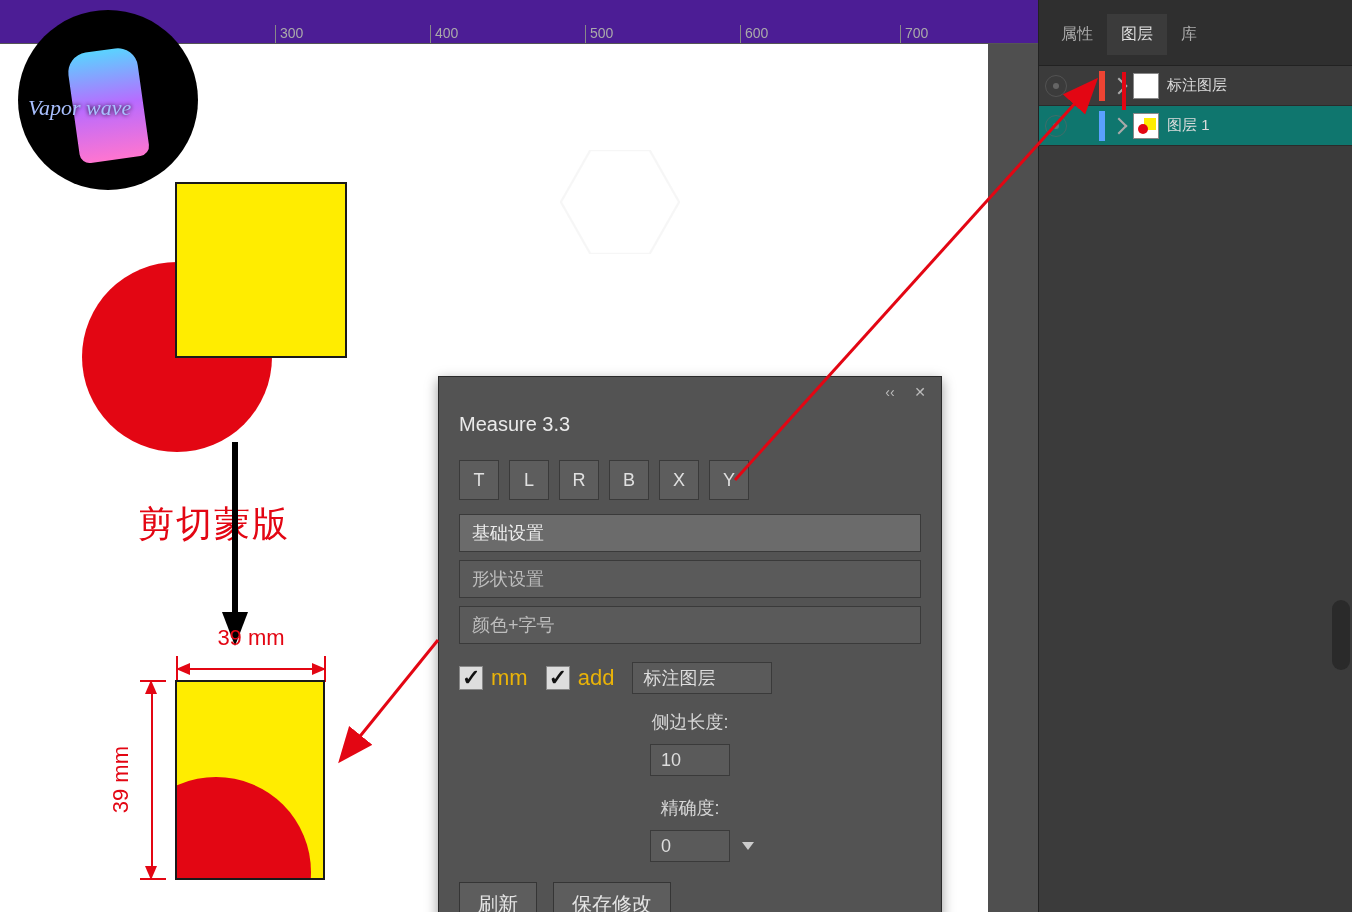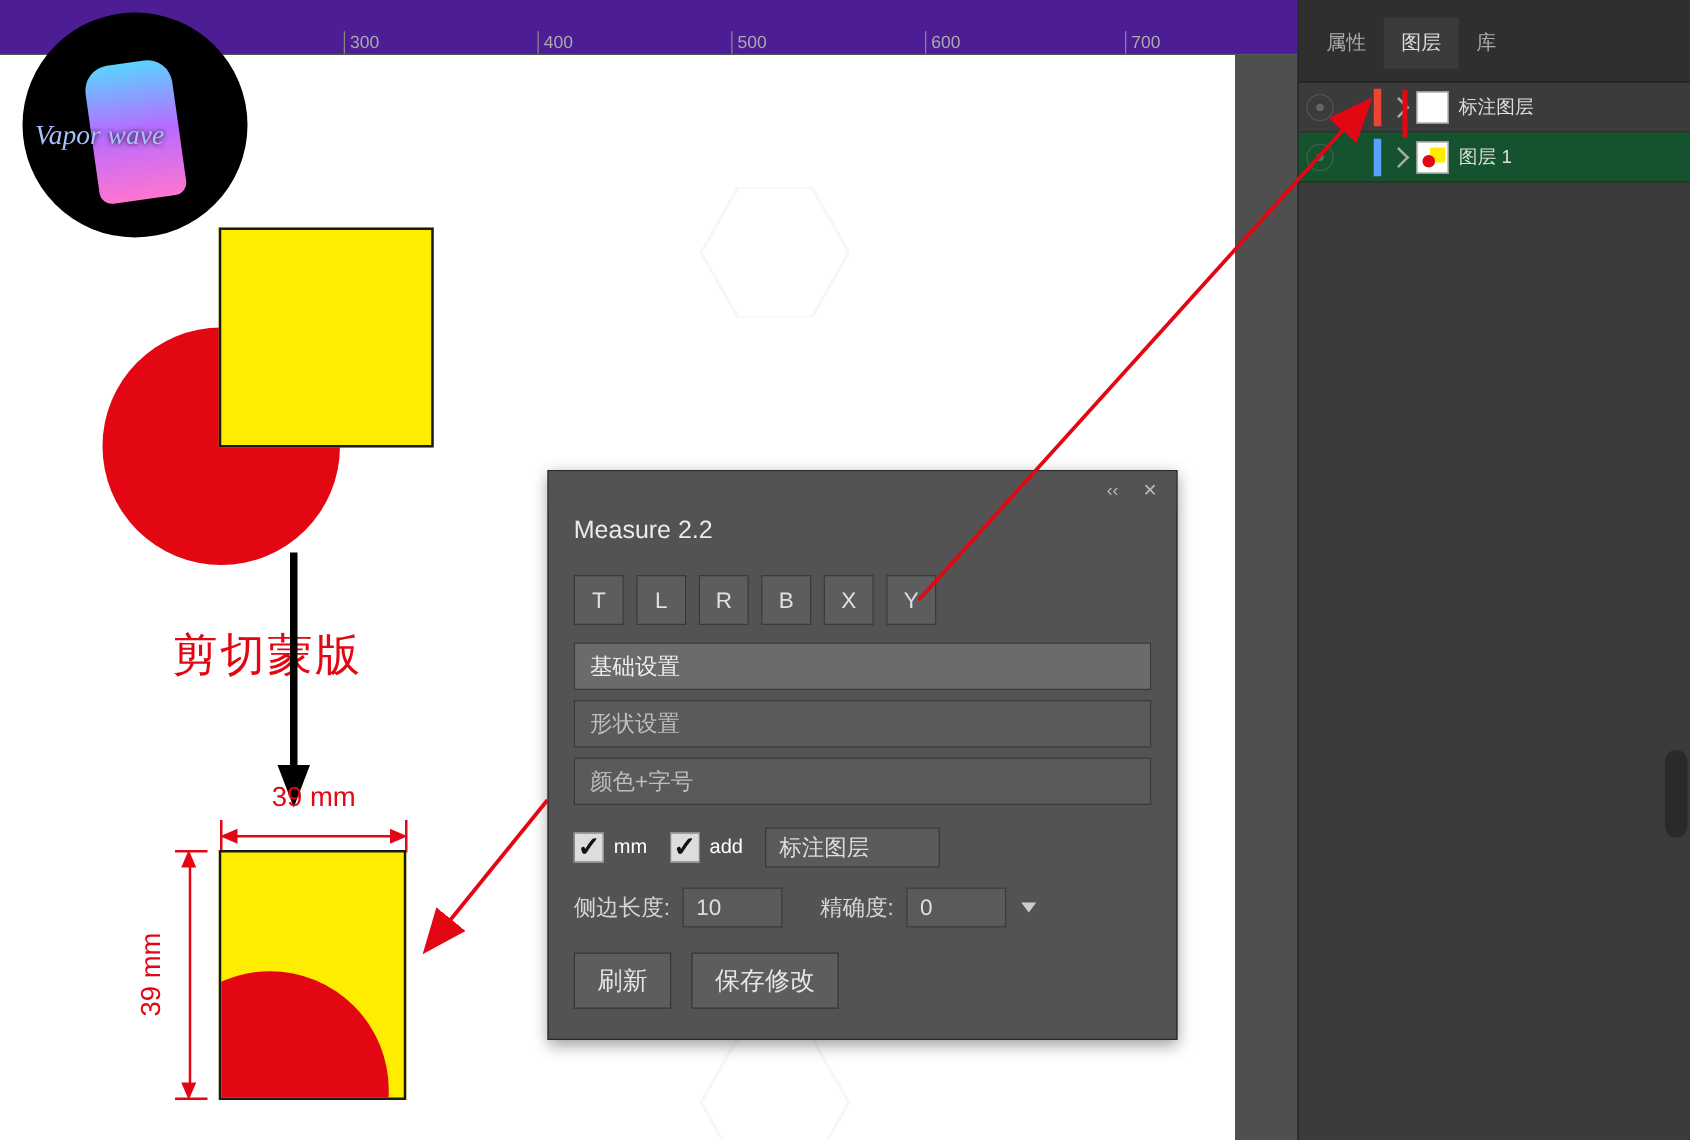--- a/index.html
+++ b/index.html
@@ -240,21 +240,21 @@
   .layers {
     padding: 0;
   }
   .layer-row {
     display:flex; align-items:center;
     height: 40px;
     border-bottom:1px solid #2b2b2b;
     padding-left: 6px;
     gap: 8px;
   }
-  .layer-row.sel { background:#14532d; }
+  .layer-row.sel { background:#0f766e; }
   .layer-row .eye {
     width:22px; height:22px;
     border:1px solid #666;
     border-radius:50%;
     position:relative;
     opacity:.55;
   }
   .layer-row .eye:after{
     content:"";position:absolute;left:7px;top:7px;width:6px;height:6px;border-radius:50%;background:#888;
   }
@@ -321,25 +321,25 @@
     cursor:pointer;
   }
   .tab-btn.active{background:#6b6b6b;color:#eee;}
   .check-row{display:flex;align-items:center;gap:8px;margin-bottom:16px;}
   .chk{
     width:24px;height:24px;background:#ddd;position:relative;border:1px solid #888;
   }
   .chk.on:after{
     content:"✓";position:absolute;left:2px;top:-2px;font-size:22px;color:#111;font-weight:bold;
   }
-  .chk-lbl{color:#ffffff;font-size:16px;margin-right:10px;}
+  .chk-lbl{color:#eab308;font-size:22px;margin-right:10px;}
   .txt-input{
     background:#5a5a5a;border:1px solid #3a3a3a;color:#ddd;font-size:18px;padding:4px 10px;height:32px;
   }
-  .form-row{display:flex;align-items:center;gap:10px;margin-bottom:20px;}
+  .form-row{display:flex;align-items:center;gap:10px;margin-bottom:20px;flex-direction:column;}
   .form-lbl{color:#d5d5d5;font-size:18px;}
   .num-box{width:80px;}
   .sel-box{width:80px;position:relative;}
   .sel-caret{
     position:absolute;right:-32px;top:2px;
     width:28px;height:28px;display:flex;align-items:center;justify-content:center;
   }
   .sel-caret:after{content:"";width:0;height:0;border-left:6px solid transparent;border-right:6px solid transparent;border-top:8px solid #ccc;}
   .action-row{display:flex;gap:16px;}
   .action-btn{
@@ -448,21 +448,21 @@
     </div>
   </div>
   <div class="scrollbar-thumb"></div>
 </div>
 
 <div class="measure-panel">
   <div class="titlebar">
     <span class="win-btn win-min">‹‹</span>
     <span class="win-btn win-close">✕</span>
   </div>
-  <div class="title">Measure 2.2</div>
+  <div class="title">Measure 3.3</div>
   <div class="body">
     <div class="btn-row">
       <div class="sq-btn">T</div>
       <div class="sq-btn">L</div>
       <div class="sq-btn">R</div>
       <div class="sq-btn">B</div>
       <div class="sq-btn">X</div>
       <div class="sq-btn">Y</div>
     </div>
     <div class="tab-row">

